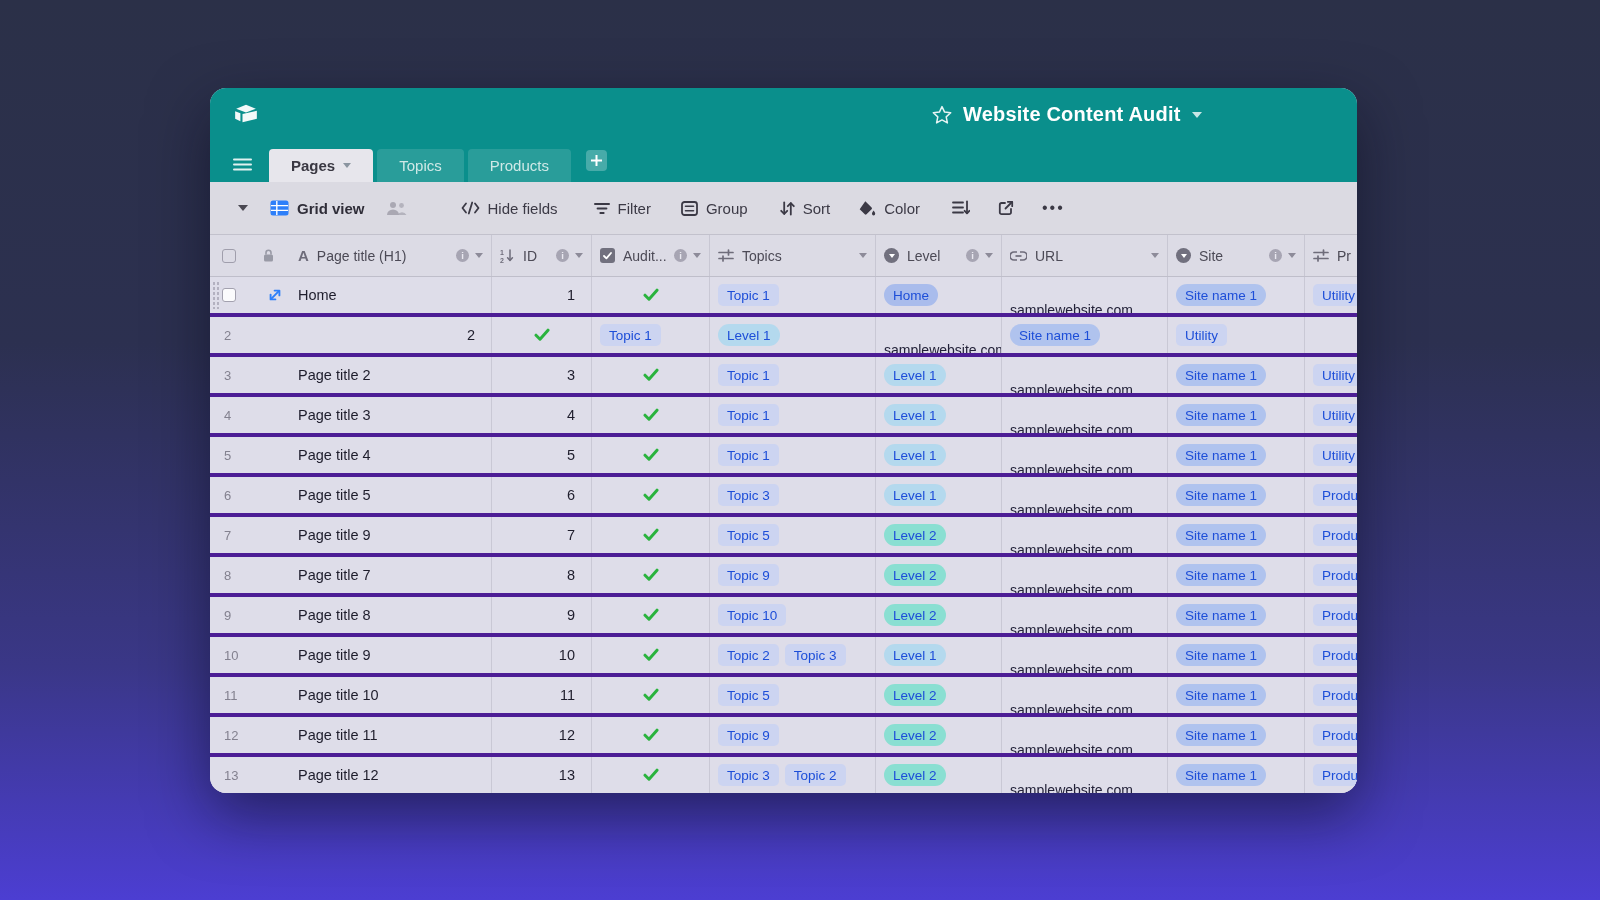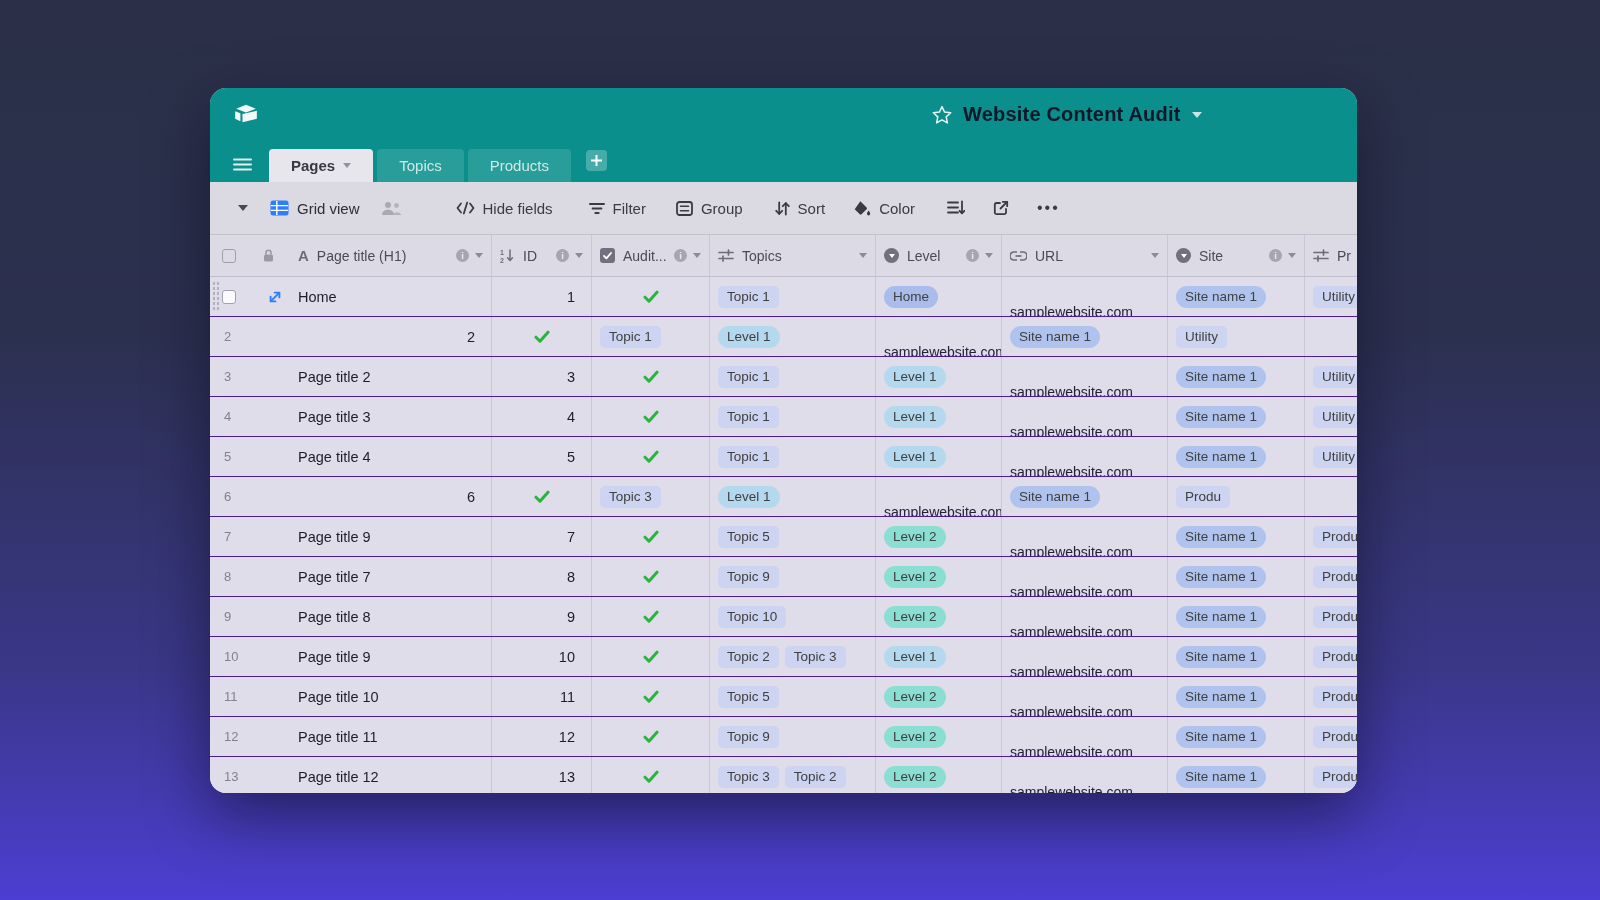--- a/index.html
+++ b/index.html
@@ -11,69 +11,69 @@
   }
   .window{
     position:absolute;left:210px;top:88px;width:1147px;height:705px;
     border-radius:16px;overflow:hidden;background:#dedde9;
     box-shadow:0 22px 60px rgba(8,8,26,.5);
   }
 
   
   .topbar{height:53px;background:var(--teal,#0a8f8c);position:relative;display:flex;align-items:center;}
   .logo{margin-left:22px;display:flex;}
-  .title-group{position:absolute;left:722px;top:0;height:100%;display:flex;align-items:center;gap:11px;color:#0f172a;}
+  .title-group{position:absolute;left:722px;top:0;height:100%;display:flex;align-items:center;gap:11px;color:#ffffff;}
   .base-title{font-size:20px;font-weight:700;letter-spacing:.2px;}
   .caret-w{width:0;height:0;border-left:5px solid transparent;border-right:5px solid transparent;border-top:6px solid rgba(255,255,255,.78);}
 
   
   .tabrow{height:41px;background:var(--teal,#0a8f8c);display:flex;align-items:flex-end;padding-left:23px;}
   .hamburger{margin-bottom:11px;display:flex;}
   .tabs{display:flex;gap:4px;margin-left:17px;}
   .tab{height:33px;display:flex;align-items:center;gap:8px;padding:0 22px;font-size:15px;
        border-radius:4px 4px 0 0;background:rgba(255,255,255,.13);color:#cfe9e7;cursor:default;white-space:nowrap;}
   .tab.active{background:#e7e6ec;color:#39374233;color:#3a3842;font-weight:700;}
   .tab-caret{width:0;height:0;border-left:4.5px solid transparent;border-right:4.5px solid transparent;border-top:5px solid #8b95a0;}
   .add-tab{width:21px;height:21px;border-radius:4px;background:rgba(255,255,255,.25);display:flex;align-items:center;justify-content:center;align-self:center;margin-left:15px;margin-bottom:2px;}
 
   
   .toolbar{height:53px;background:#dbdae2;display:flex;align-items:center;color:#3b3945;font-size:15px;border-bottom:1px solid #c2c1cc;}
   .tb{display:flex;align-items:center;gap:8px;white-space:nowrap;}
   .tb svg{flex:none;}
   .collapse-caret{width:0;height:0;border-left:5.5px solid transparent;border-right:5.5px solid transparent;border-top:6.5px solid #4a4852;margin-left:28px;}
-  .viewname{font-weight:400;color:#2f2d38;}
+  .viewname{font-weight:700;color:#2f2d38;}
   .dots-more{font-size:16px;letter-spacing:2px;color:#3b3945;}
 
   
   :root{ --cols:72px 210px 100px 118px 166px 126px 166px 137px 120px; }
   .ghead{display:grid;grid-template-columns:var(--cols);height:42px;background:#dcdbe5;border-bottom:1px solid #bfbeca;color:#4c4a56;font-size:14px;}
   .hcell{display:flex;align-items:center;gap:8px;padding:0 8px;border-right:1px solid #c8c7d3;overflow:hidden;}
   .hcell.gutter{border-right:none;padding-left:12px;justify-content:space-between;}
   .hcell.primary{padding-left:16px;}
   .hlabel{white-space:nowrap;overflow:hidden;}
   .hright{margin-left:auto;display:flex;align-items:center;gap:6px;flex:none;}
   .info-i{width:13px;height:13px;border-radius:50%;background:#a7a5b3;color:#e9e8f0;font-size:9.5px;font-weight:700;display:flex;align-items:center;justify-content:center;flex:none;}
   .caret-d{width:0;height:0;border-left:4.5px solid transparent;border-right:4.5px solid transparent;border-top:5px solid #8d8b99;flex:none;}
   .ficon-circle{width:15px;height:15px;border-radius:50%;background:#71707e;display:flex;align-items:center;justify-content:center;flex:none;}
   .ficon-check{width:15px;height:15px;border-radius:3px;background:#71707e;display:flex;align-items:center;justify-content:center;flex:none;}
   .ficon-A{font-size:15px;font-weight:600;color:#6e6c7a;flex:none;}
   .tri-w{width:0;height:0;border-left:3.5px solid transparent;border-right:3.5px solid transparent;border-top:4.5px solid #fff;}
   .hcb{width:14px;height:14px;border:1.5px solid #a09eac;border-radius:3px;background:transparent;flex:none;}
 
   .gbody{}
-  .trow{display:grid;grid-template-columns:var(--cols);height:40px;background:#dedde9;border-bottom:1px solid #4c1d95;}
+  .trow{display:grid;grid-template-columns:var(--cols);height:40px;background:#dedde9;border-bottom:4px solid #4c1d95;}
   .tcell{display:flex;align-items:center;padding:0 8px;border-right:1px solid #c9c8d5;overflow:hidden;}
   .tcell.gutter{border-right:none;padding-left:14px;position:relative;}
   .tcell.primary{padding-left:16px;font-size:14.5px;color:#1e1d2c;}
   .rownum{font-size:13px;color:#83818f;}
   .idcell{justify-content:flex-end;padding-right:16px;font-size:14.5px;color:#1e1d2c;}
   .checkcell{justify-content:center;}
   .chips{gap:6px;}
   .chip{height:22px;display:inline-flex;align-items:center;padding:0 9px;border-radius:5px;background:var(--chip,#ccd4f1);
-        font-size:13.5px;color:#404040;white-space:nowrap;flex:none;}
+        font-size:13.5px;color:#1d4ed8;white-space:nowrap;flex:none;}
   .pill{border-radius:11px;}
   .urllink{color:#222138;text-decoration:underline;font-size:14px;white-space:nowrap;cursor:pointer;margin-top:30px;}
 
   
   .rowsel{display:none;align-items:center;}
   .trow.first .rowsel{display:flex;}
   .drag-dots{position:absolute;left:2px;top:4px;bottom:4px;width:8px;
     background-image:radial-gradient(#b3b1c0 1px,transparent 1.3px);background-size:4px 5px;}
   .row-cb{width:14px;height:14px;border:1.5px solid #a3a1af;border-radius:3px;background:#fbfbfd;margin-left:-2px;flex:none;}
   .expand-ic{margin-left:32px;flex:none;}
@@ -504,20 +504,23 @@
           </div>
     <div class="tcell chips productcell">
             <span class="chip">Utility</span>
           </div>
   </div>
         <div class="trow">
     <div class="tcell gutter">
       <span class="rownum">6</span>
 
     </div>
+    <div class="tcell primary">
+            <span class="celltext">Page title 5</span>
+          </div>
     <div class="tcell idcell">
             <span class="celltext">6</span>
           </div>
     <div class="tcell checkcell">
       <svg class="check" width="16" height="14" viewBox="0 0 16 14">
         <polyline points="2,7.2 6,11.2 14,2.2" fill="none" stroke="var(--check-green,#2ab33e)" stroke-width="3" stroke-linecap="round" stroke-linejoin="round"></polyline>
       </svg>
     </div>
     <div class="tcell chips topicscell">
             <span class="chip">Topic 3</span>

